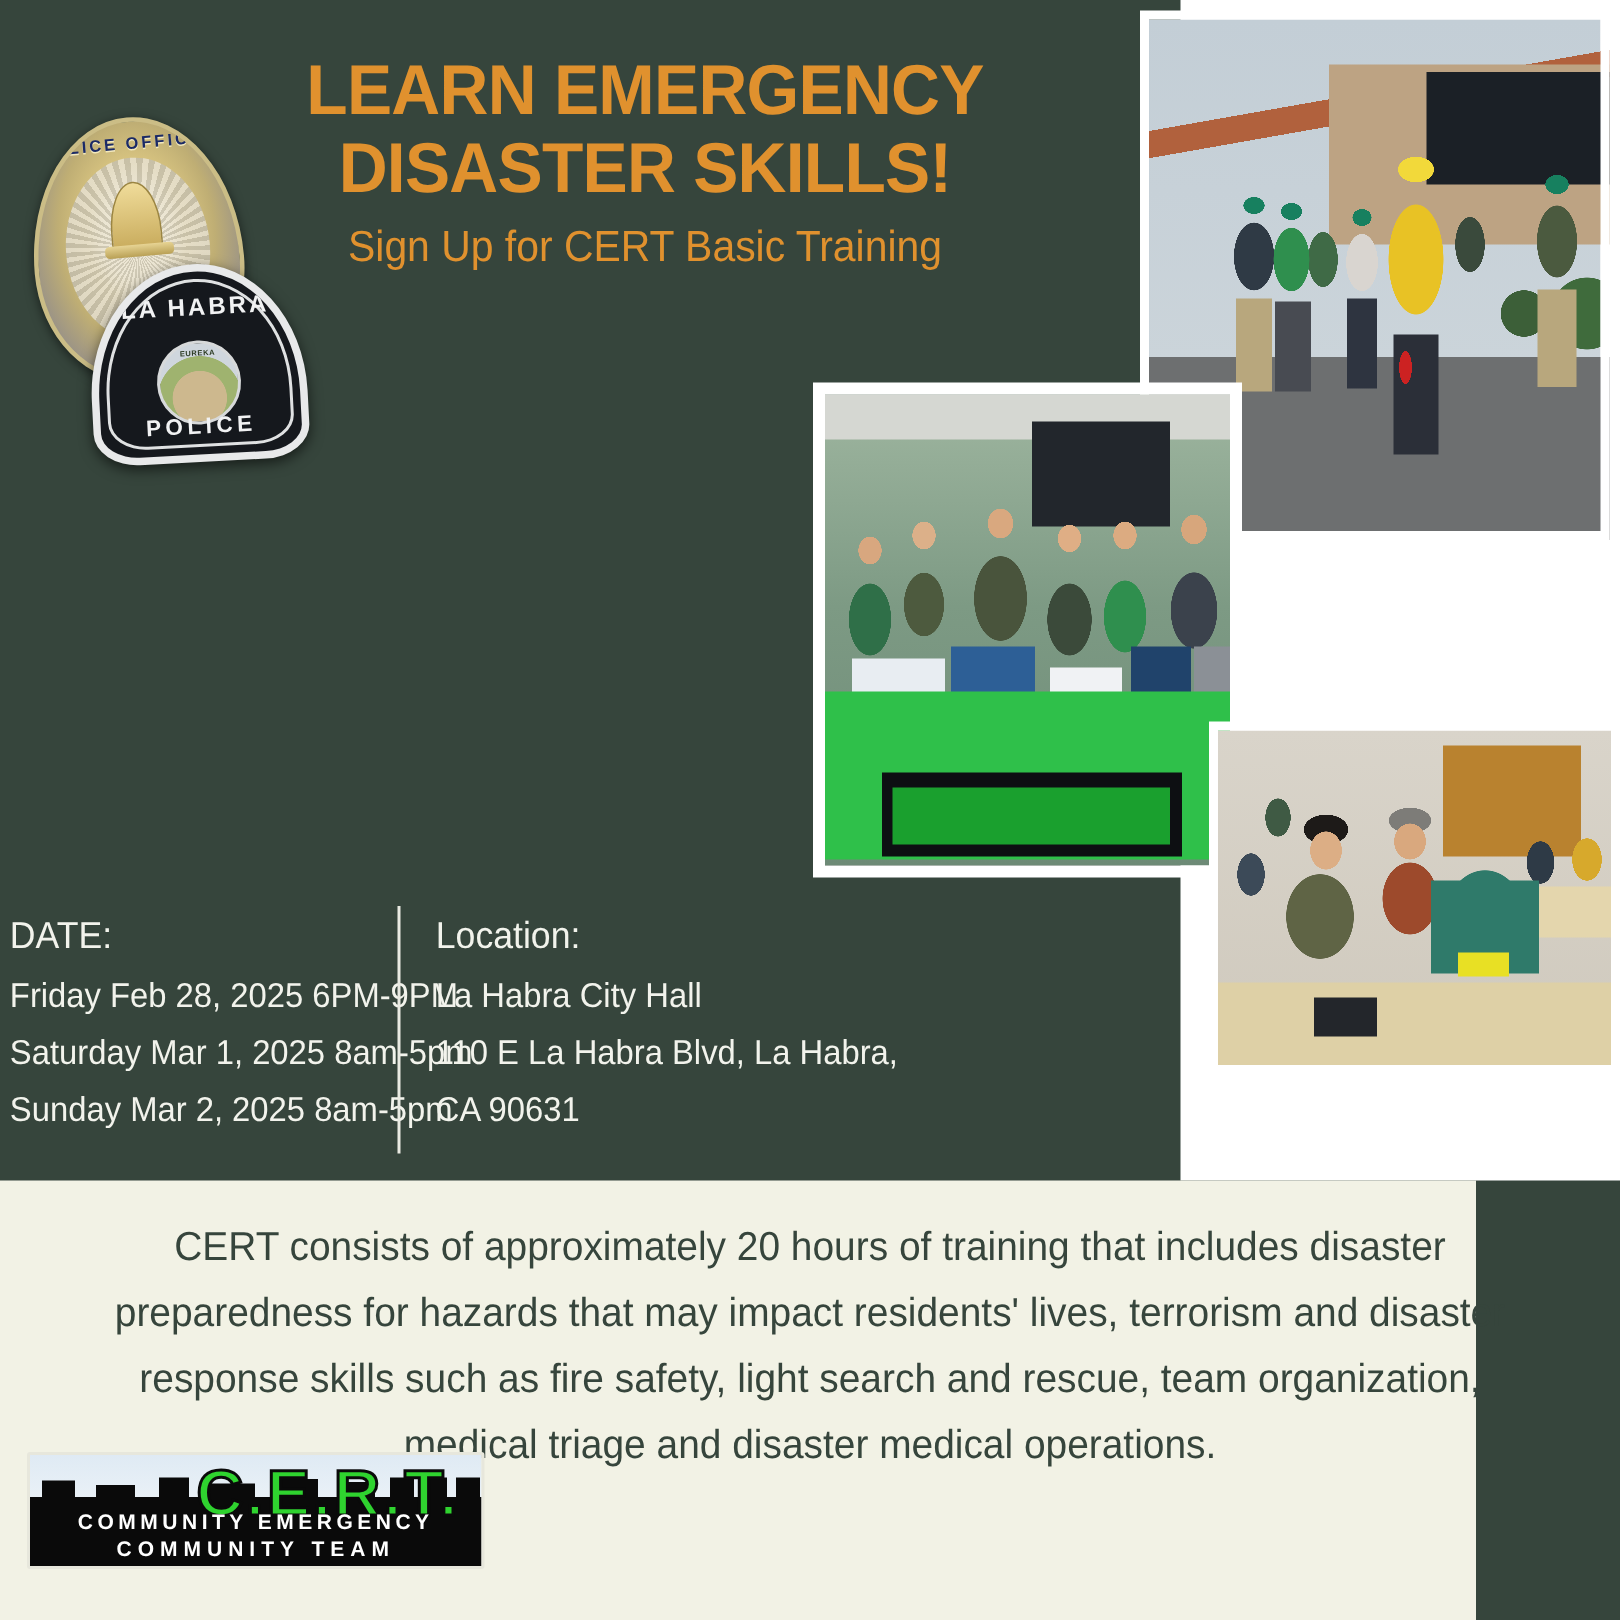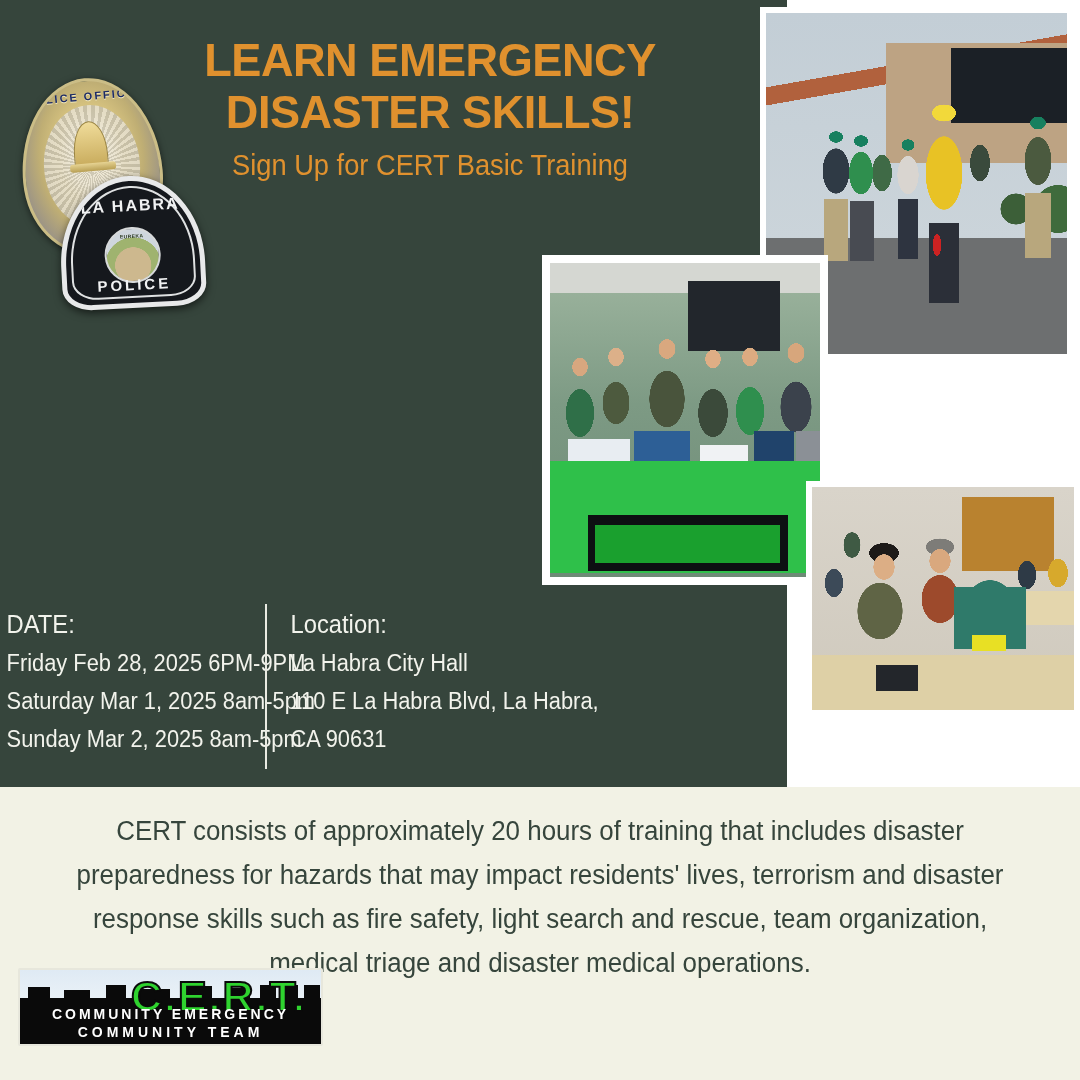--- a/index.html
+++ b/index.html
@@ -295,21 +295,21 @@
   .info-loc  { left:284px; width:260px; }
   .info-head { font-size:25px; line-height:40px; transform:scaleX(.95); }
   .info-line { font-size:23px; line-height:38px; transform:scaleX(.95); white-space:nowrap; }
   .info-divider {
     position:absolute; left:265px; top:0; width:2px; height:165px;
     background:#e9eae2;
   }
 
   
   .cream {
-    position:absolute; left:0; top:787px; width:1080px; height:293px;
+    position:absolute; left:0; top:787px; width:984px; height:293px;
     background:#f2f2e5;
   }
   .body-copy {
     position:absolute; left:30px; top:22px; width:1020px;
     text-align:center;
     color:#36453c;
     font-size:27px;
     line-height:44px;
     transform:scaleX(.96);
     transform-origin:center top;

